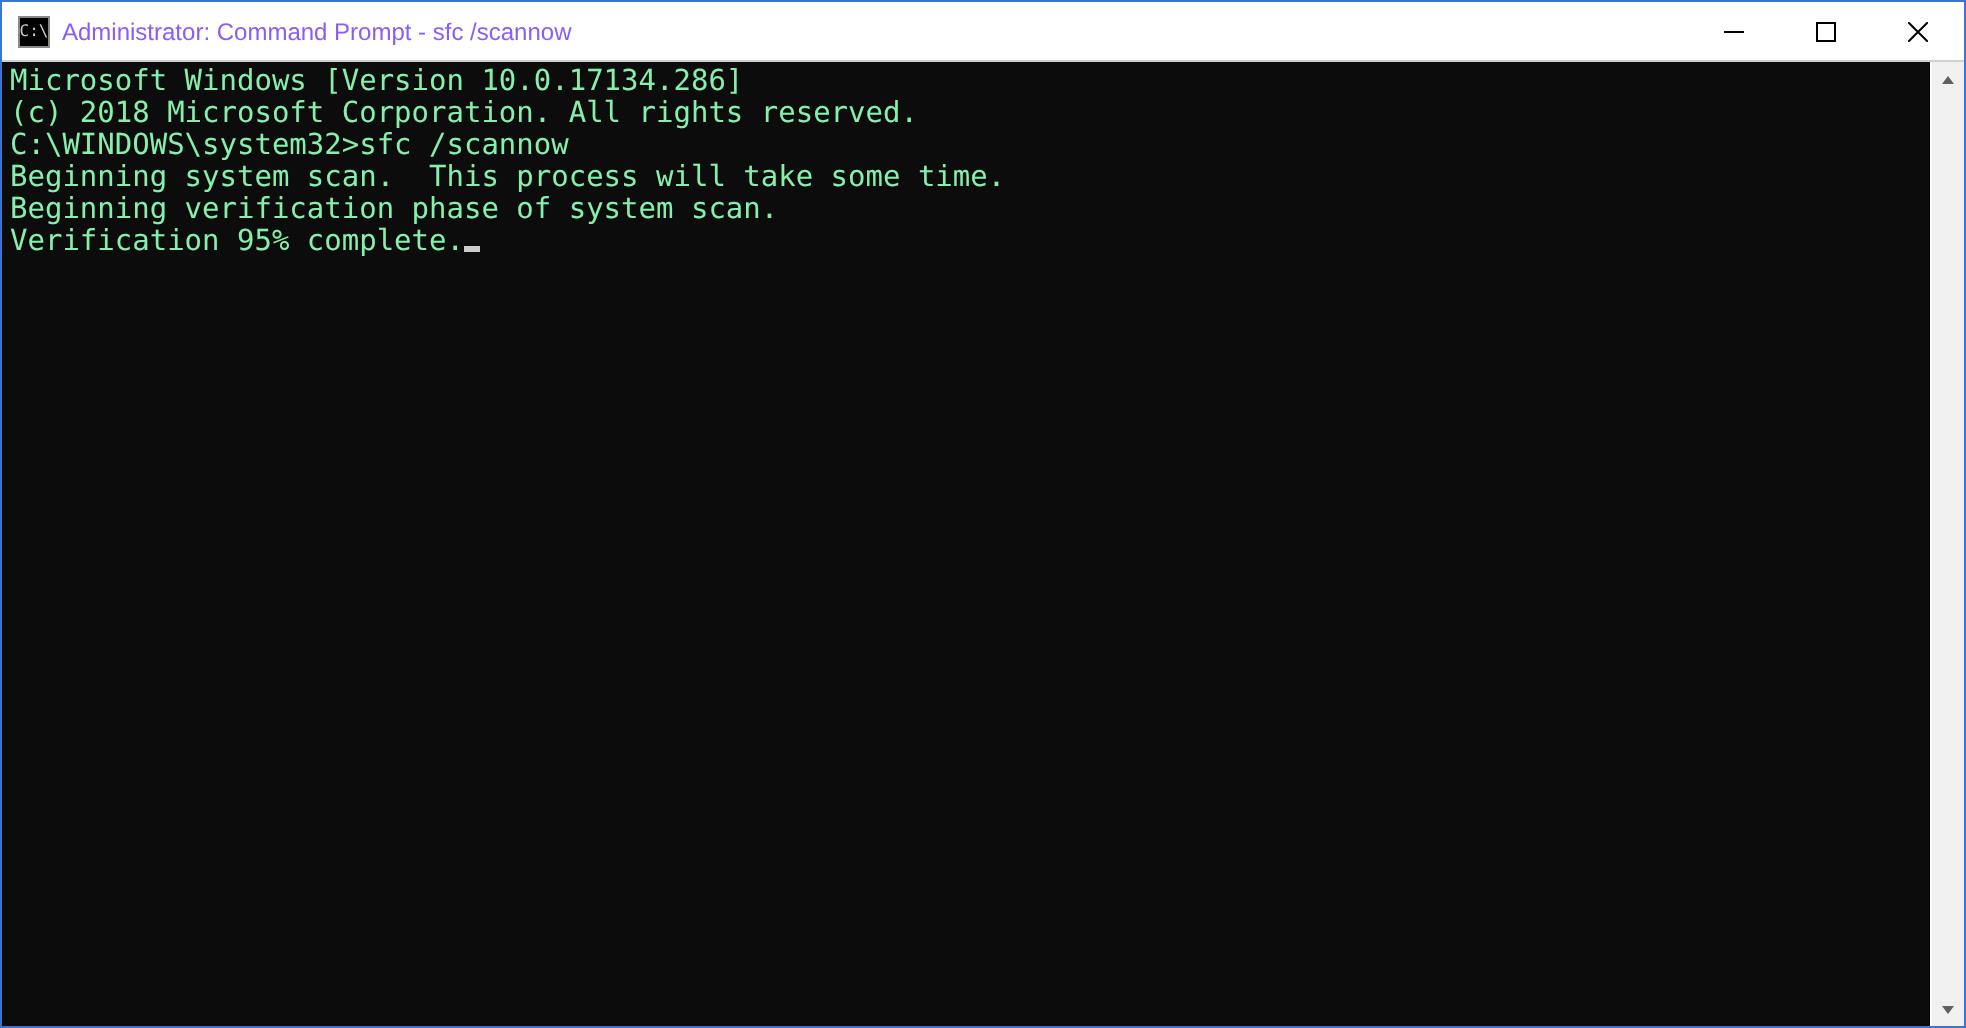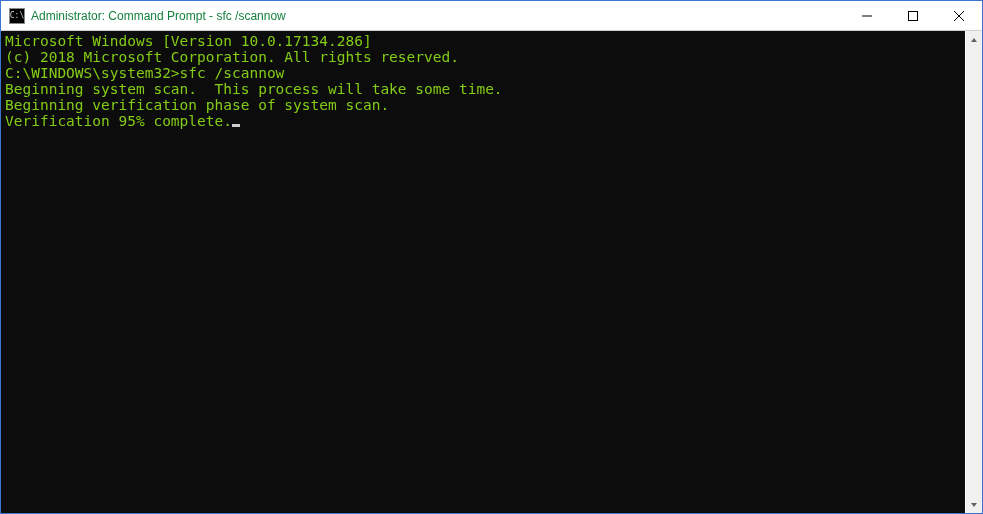--- a/index.html
+++ b/index.html
@@ -45,21 +45,21 @@
       display: flex;
       align-items: center;
       justify-content: center;
       font-size: 8px;
       color: #ccc;
       font-family: monospace;
       line-height: 1;
     }
     .title-text {
       font-size: 12px;
-      color: #15803d;
+      color: #8b5cf6;
       white-space: nowrap;
     }
     .titlebar-controls {
       display: flex;
       height: 100%;
     }
     .titlebar-btn {
       width: 46px;
       height: 100%;
       display: flex;
@@ -76,21 +76,21 @@
     }
     .content-area {
       flex: 1;
       display: flex;
       background: #ffffff;
       min-height: 0;
     }
     .terminal {
       flex: 1;
       background: #0c0c0c;
-      color: #84cc16;
+      color: #86efac;
       font-family: Consolas, "Lucida Console", monospace;
       font-size: 14.5px;
       line-height: 16px;
       padding: 2px 4px;
       white-space: pre;
       overflow: hidden;
     }
     .terminal-line {
       display: block;
     }

